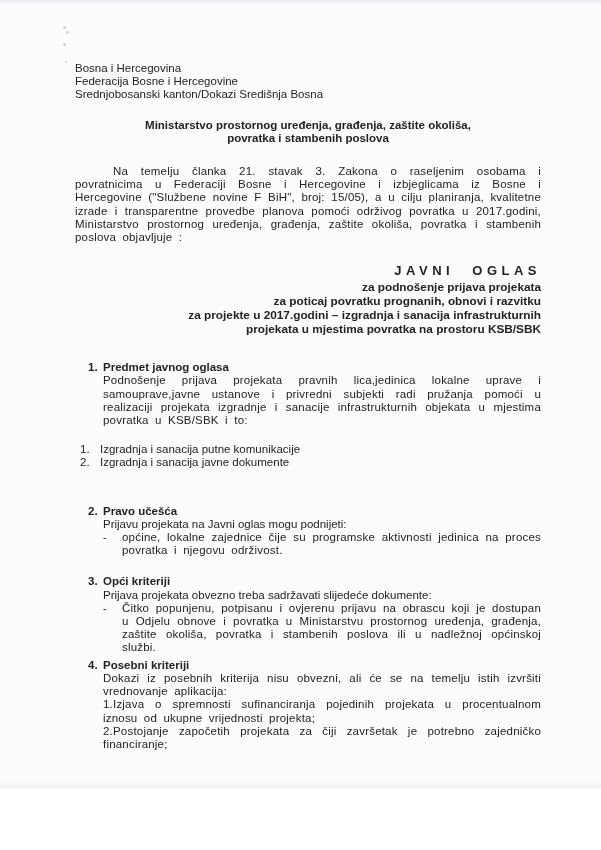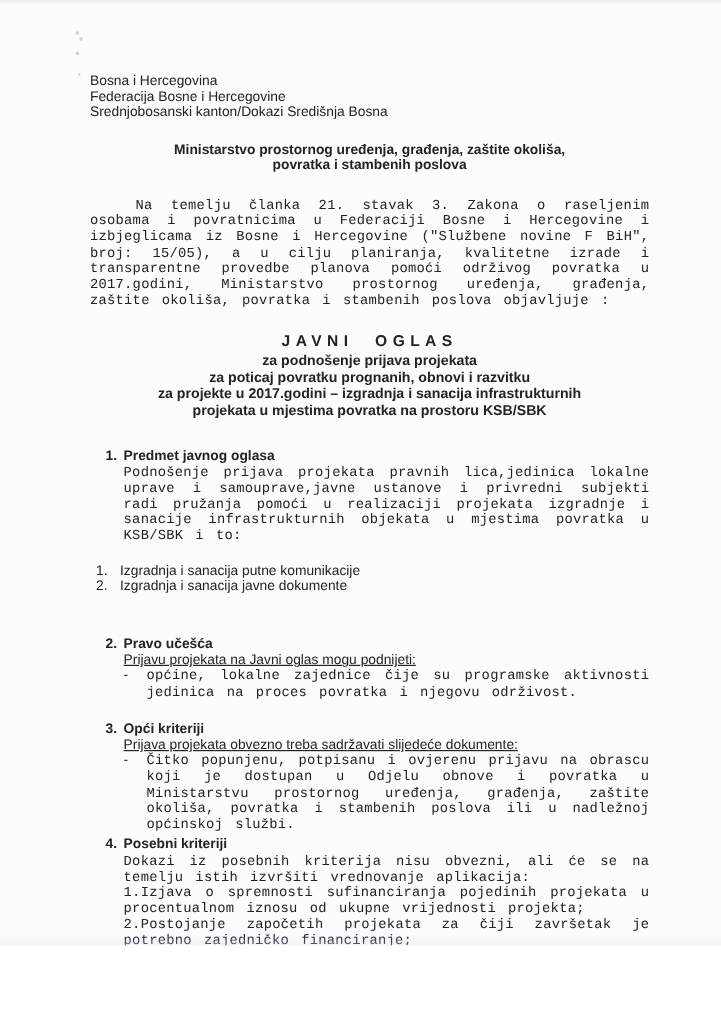--- a/index.html
+++ b/index.html
@@ -32,32 +32,32 @@
   .speck{position:absolute;width:3px;height:3px;border-radius:50%;background:#ccd0d8;}
   .speck.s1{left:63px;top:26px;}
   .speck.s2{left:66px;top:31px;}
   .speck.s3{left:63px;top:43px;}
   .speck.s4{left:65px;top:61px;height:2px;width:2px;}
 
   .content{position:absolute;left:75px;top:62px;width:466px;}
 
   .ministry{margin-top:17px;font-weight:bold;text-align:center;}
 
-  .just{text-align:justify;word-spacing:3px;letter-spacing:0.2px;font-family:Liberation Mono, monospace;}
+  .just{text-align:justify;word-spacing:3px;letter-spacing:0.2px;}
 
   .intro{margin:20px 0 0 0;text-indent:38px;}
 
-  .title-block{margin-top:20px;text-align:center;font-weight:bold;font-size:11.8px;line-height:14px;}
+  .title-block{margin-top:20px;text-align:right;font-weight:bold;font-size:11.8px;line-height:14px;}
   .title-main{font-size:13px;letter-spacing:4.5px;word-spacing:10px;margin-bottom:2px;}
 
   .sections{margin-top:25px;}
   .sec-head{display:flex;font-weight:bold;margin-left:13px;}
   .sec-head .num{flex:none;width:15px;}
   .sec-body{margin:0 0 0 28px;}
-  .lead{margin-left:28px;text-decoration:underline;}
+  .lead{margin-left:28px;}
 
   .sublist{margin-top:16px;margin-left:5px;}
   .sub-item{display:flex;}
   .sub-item .num{flex:none;width:20px;}
 
   .bullet{display:flex;margin-left:28px;}
   .bullet .marker{flex:none;width:19px;}
   .bullet .bt{flex:1;}
 
   .s4-item{margin:0 0 0 28px;}

